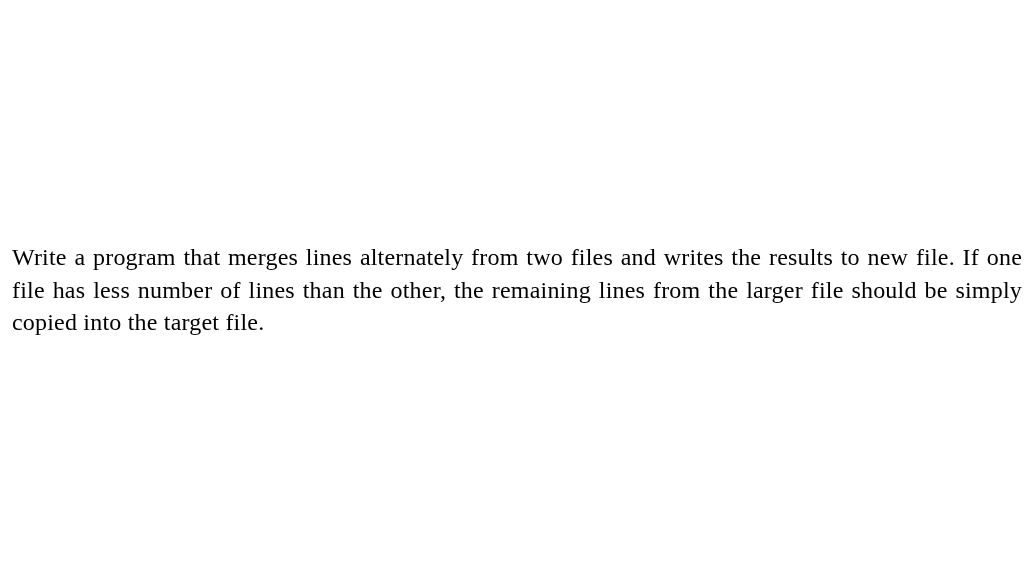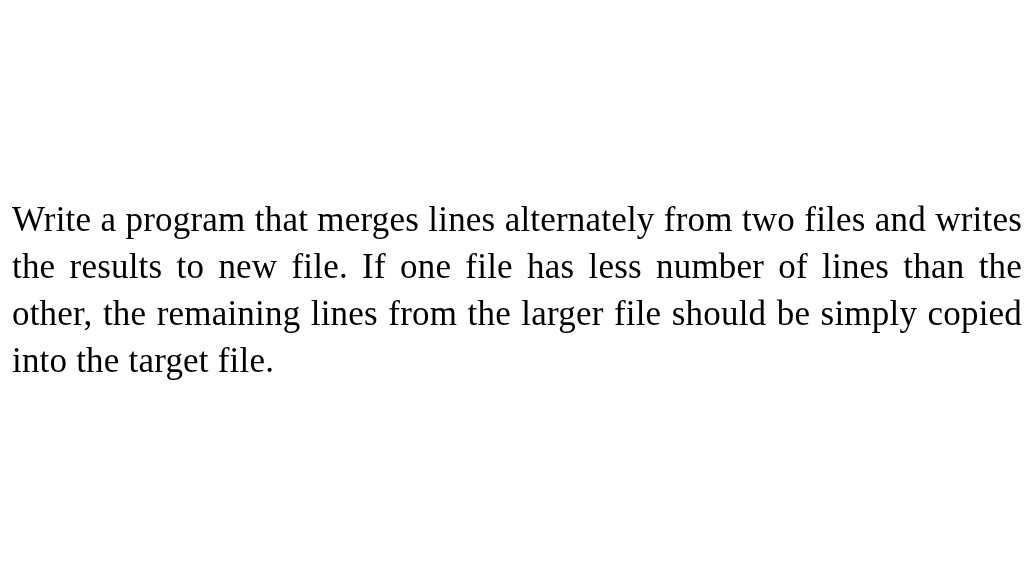--- a/index.html
+++ b/index.html
@@ -10,21 +10,21 @@
     body {
       width: 1034px;
       height: 580px;
       background: #ffffff;
       font-family: "Times New Roman", Times, serif;
       display: flex;
       align-items: center;
       padding: 0 12px;
     }
     .paragraph {
-      font-size: 35px;
+      font-size: 24px;
       line-height: 1.35;
       color: #000000;
       text-align: justify;
       text-justify: inter-word;
       font-weight: 400;
       letter-spacing: 0.2px;
     }
   </style>
 </head>
 <body>

